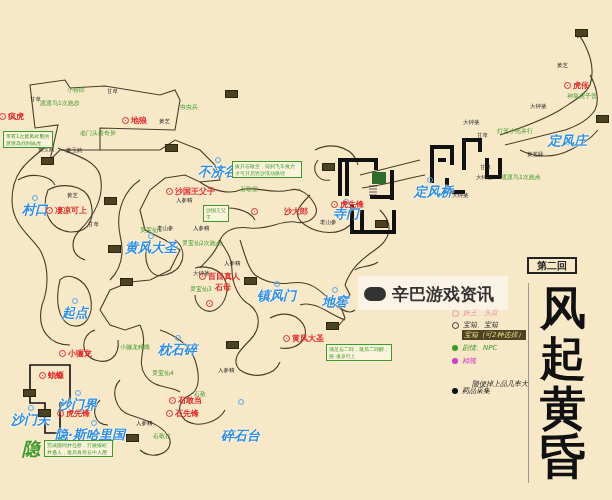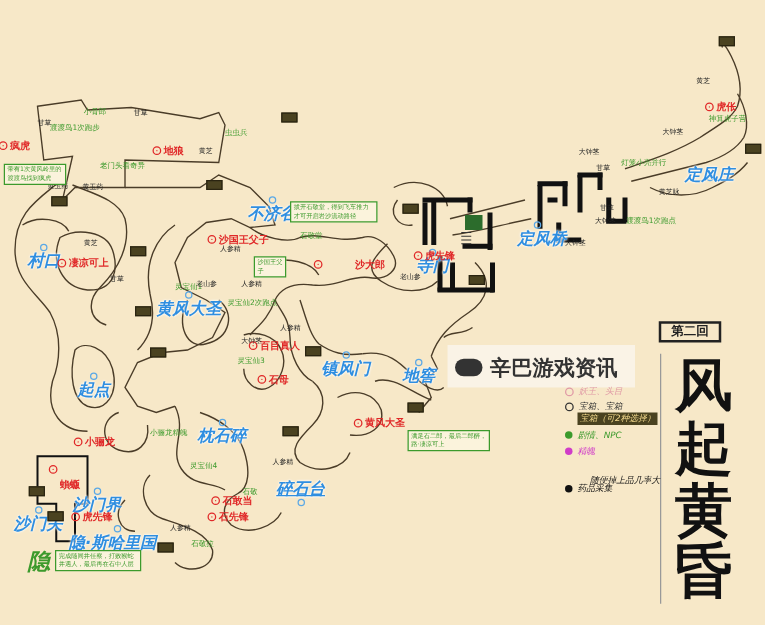--- a/index.html
+++ b/index.html
@@ -132,21 +132,21 @@
     <div class="lbl big" style="left: 414px; top: 185px;">定风桥</div>
     <div class="bluering" style="left: 564.5px; top: 139px;"></div>
     <div class="lbl big" style="left: 548px; top: 134px;">定风庄</div>
     <div class="bluering" style="left: 273.5px; top: 281px;"></div>
     <div class="lbl big" style="left: 257px; top: 289px;">镇风门</div>
     <div class="bluering" style="left: 332px; top: 287px;"></div>
     <div class="lbl big" style="left: 322px; top: 295px;">地窖</div>
     <div class="bluering" style="left: 174.5px; top: 335px;"></div>
     <div class="lbl big" style="left: 158px; top: 343px;">枕石碎</div>
     <div class="bluering" style="left: 237.5px; top: 399px;"></div>
-    <div class="lbl big" style="left: 221px; top: 385px; text-decoration: underline;">碎石台</div>
+    <div class="lbl big" style="left: 221px; top: 429px;">碎石台</div>
     <div class="bluering" style="left: 74.5px; top: 390px;"></div>
     <div class="lbl big" style="left: 58px; top: 398px;">沙门界</div>
     <div class="bluering" style="left: 27.5px; top: 405px;"></div>
     <div class="lbl big" style="left: 11px; top: 413px;">沙门关</div>
     <div class="bluering" style="left: 91px; top: 420px;"></div>
     <div class="lbl big" style="left: 55px; top: 428px;">隐·斯哈里国</div>
     <div class="bluering" style="left: 148px; top: 233px;"></div>
     <div class="lbl big" style="left: 125px; top: 241px;">黄风大圣</div>
   </div>
 <div id="bosses">
@@ -160,31 +160,31 @@
     <div class="lbl boss" style="left: 573px; top: 82px;">虎伥</div>
     <div class="ring" style="left: 166px; top: 188px;"></div>
     <div class="lbl boss" style="left: 175px; top: 188px;">沙国王父子</div>
     <div class="ring" style="left: 46px; top: 207px;"></div>
     <div class="lbl boss" style="left: 55px; top: 207px;">凄凉可上</div>
     <div class="ring" style="left: 251px; top: 208px;"></div>
     <div class="lbl boss" style="left: 244px; top: 208px; margin-left: 40px;">沙大郎</div>
     <div class="ring" style="left: 199px; top: 273px;"></div>
     <div class="lbl boss" style="left: 208px; top: 273px;">百目真人</div>
     <div class="ring" style="left: 206px; top: 300px;"></div>
-    <div class="lbl boss" style="left: 215px; top: 300px;">石母</div>
+    <div class="lbl boss" style="left: 215px; top: 284px;">石母</div>
     <div class="ring" style="left: 283px; top: 335px;"></div>
     <div class="lbl boss" style="left: 292px; top: 335px;">黄风大圣</div>
     <div class="ring" style="left: 59px; top: 350px;"></div>
     <div class="lbl boss" style="left: 68px; top: 350px; text-align: center;">小骊龙</div>
     <div class="ring" style="left: 169px; top: 397px;"></div>
     <div class="lbl boss" style="left: 178px; top: 397px;">石敢当</div>
     <div class="ring" style="left: 166px; top: 410px;"></div>
     <div class="lbl boss" style="left: 175px; top: 410px;">石先锋</div>
     <div class="ring" style="left: 39px; top: 372px;"></div>
-    <div class="lbl boss" style="left: 48px; top: 384px;">蝜蝂</div>
+    <div class="lbl boss" style="left: 48px; top: 372px;">蝜蝂</div>
     <div class="ring" style="left: 57px; top: 410px;"></div>
     <div class="lbl boss" style="left: 66px; top: 410px;">虎先锋</div>
   </div>
 <div id="npcs">
     <div class="lbl npc" style="left: 67px; top: 87px;">小骨郎</div>
     <div class="lbl npc" style="left: 40px; top: 100px;">渡渡鸟1次跑步</div>
     <div class="lbl npc" style="left: 80px; top: 130px;">老门头看奇异</div>
     <div class="lbl npc" style="left: 180px; top: 104px;">虫虫兵</div>
     <div class="lbl npc" style="left: 240px; top: 186px;">石敬堂</div>
     <div class="lbl npc" style="left: 140px; top: 227px;">灵宝仙1</div>

